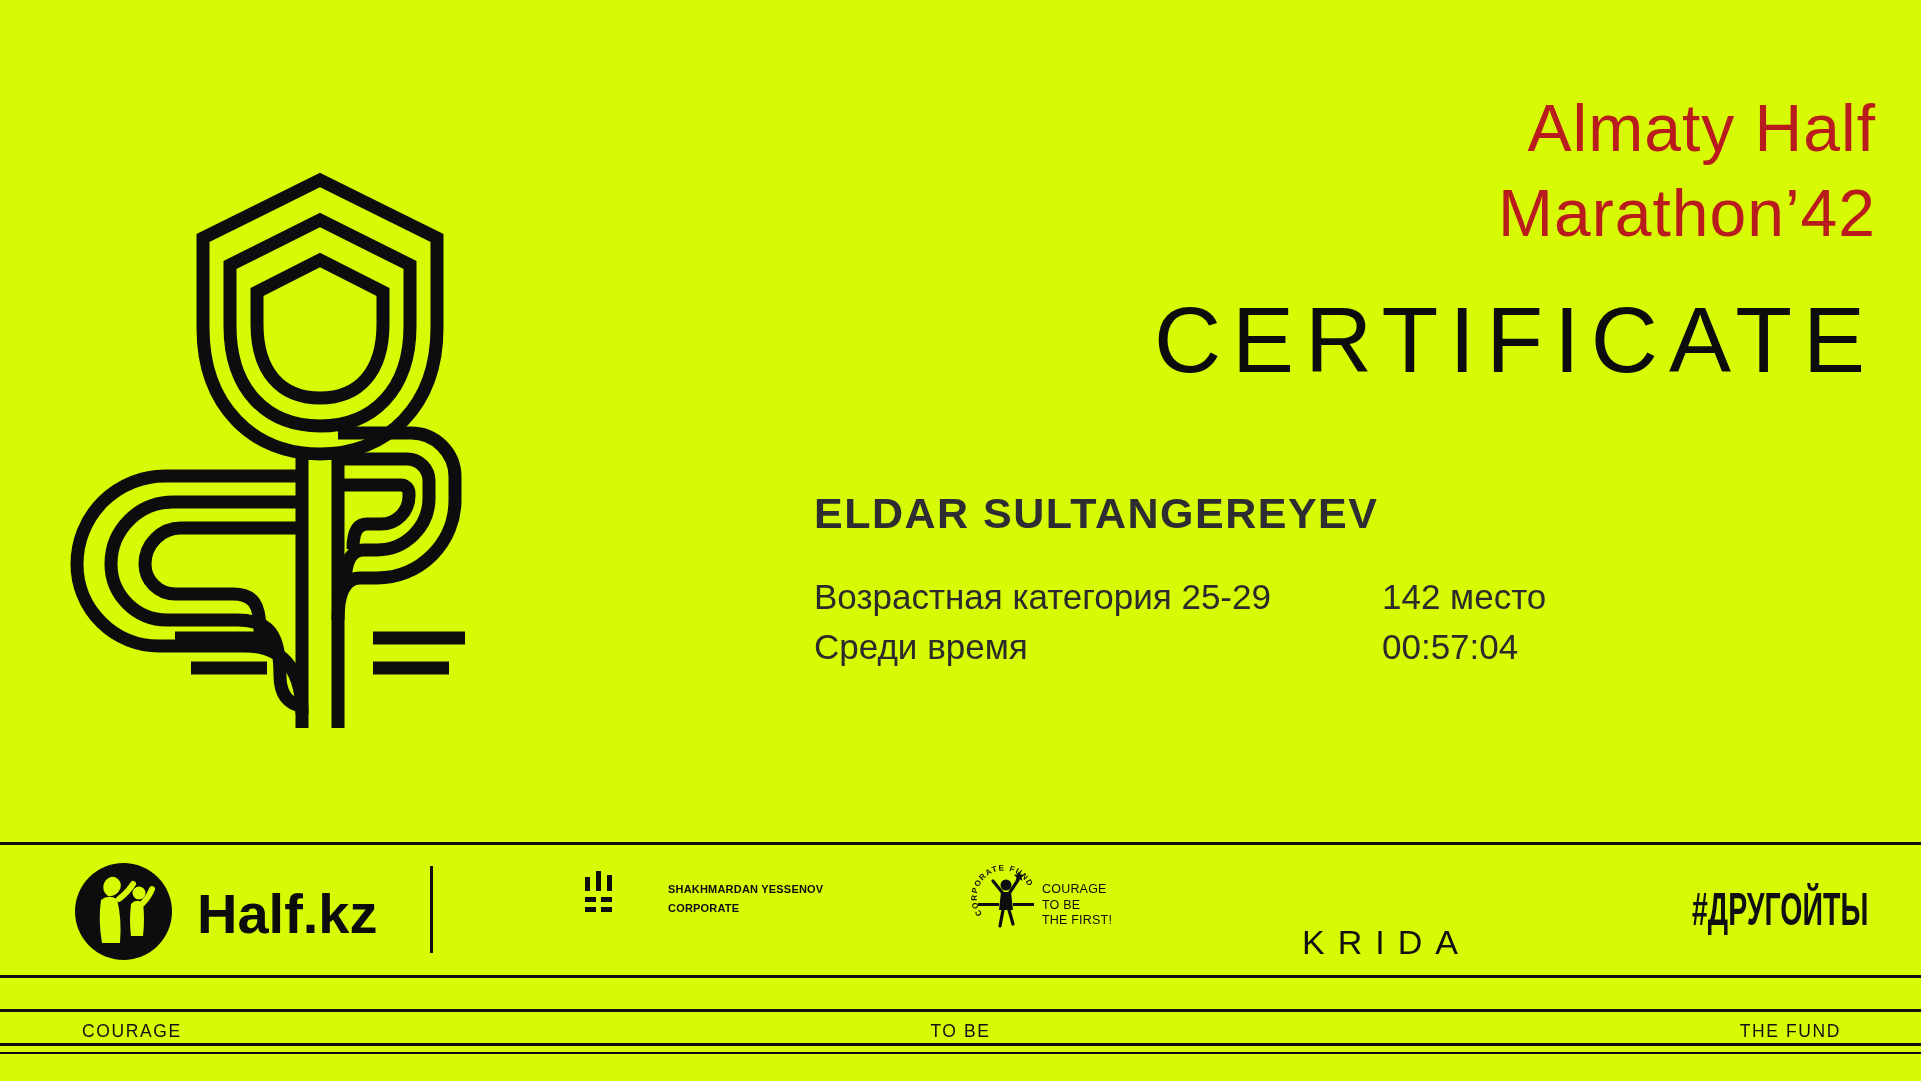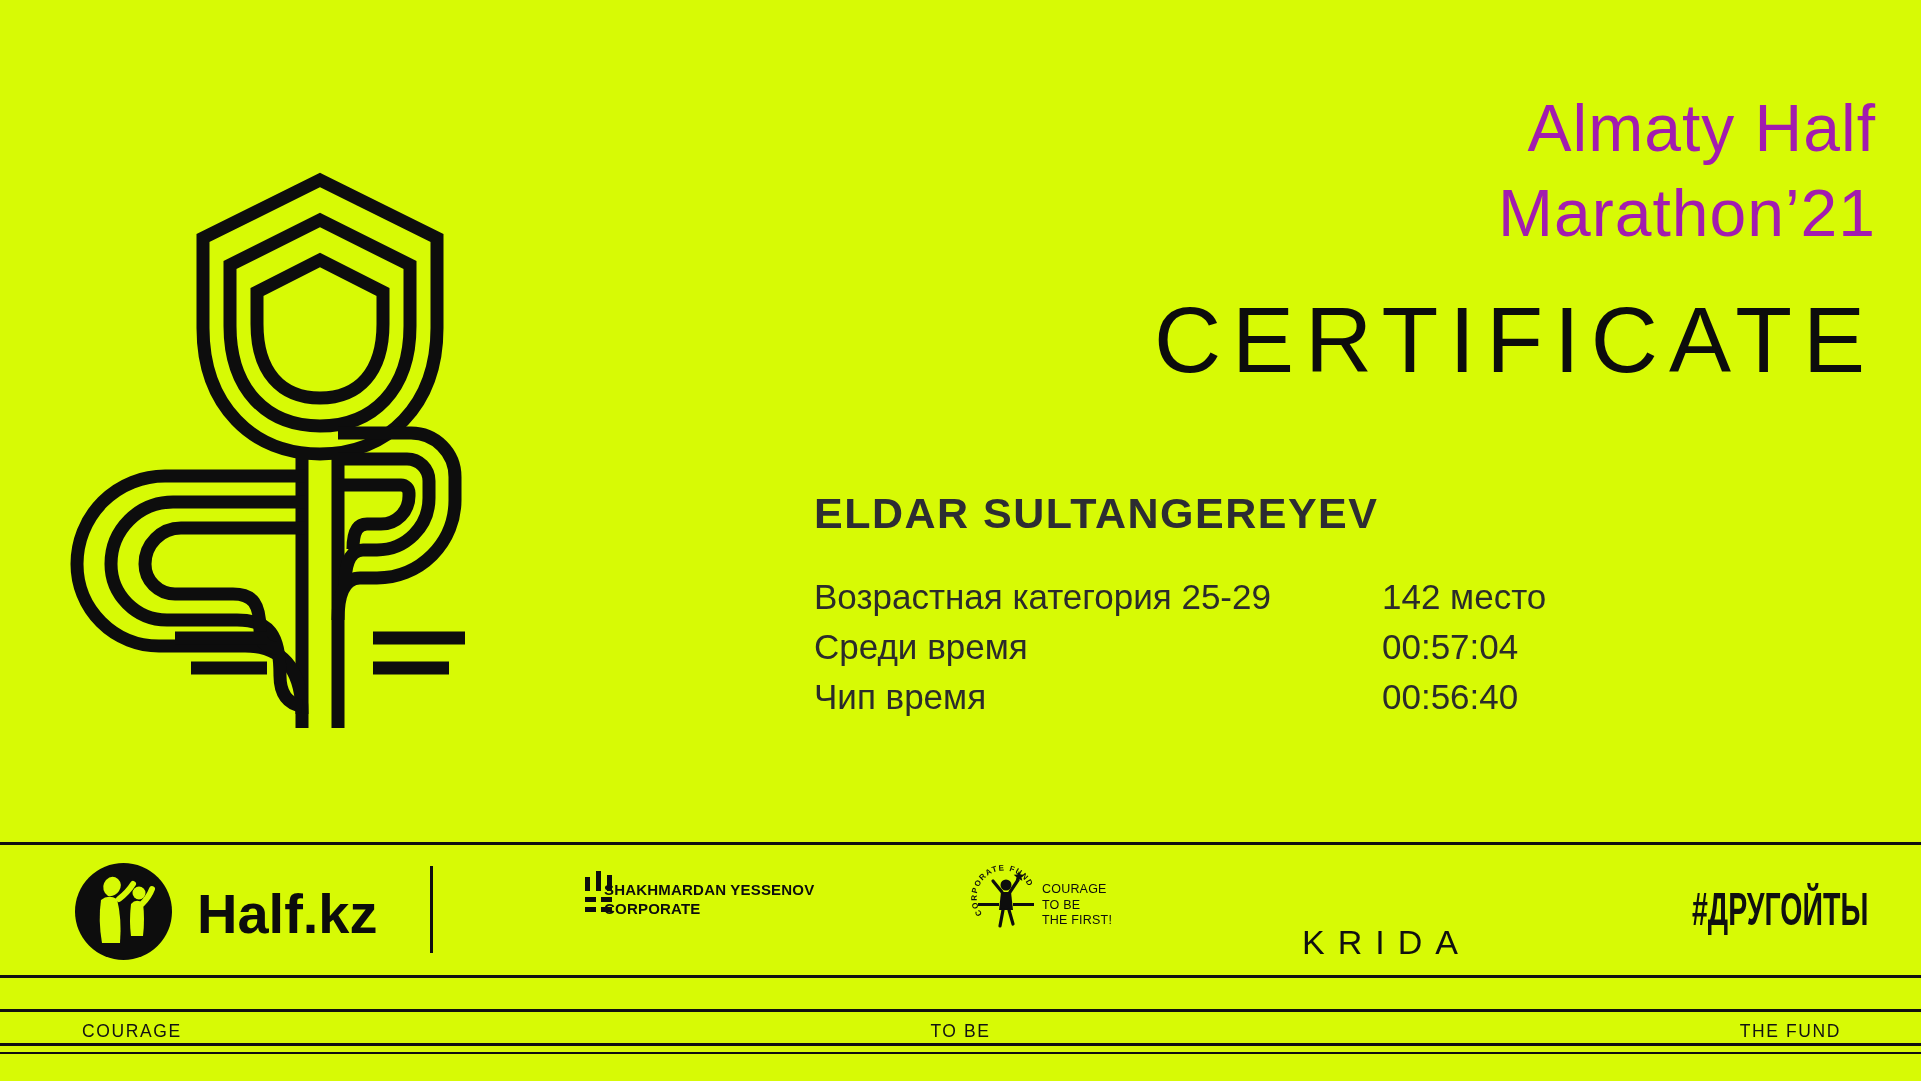--- a/index.html
+++ b/index.html
@@ -6,42 +6,42 @@
   #stage{
     position:relative;width:1921px;height:1081px;overflow:hidden;
     background:#D7FA05;
     font-family:"Liberation Sans",sans-serif;
     color:#111;
   }
   .abs{position:absolute;}
   
   .event-title{
     right:45px;top:86px;text-align:right;
-    font-size:66px;line-height:85px;font-weight:500;color:#a21caf;
+    font-size:66px;line-height:85px;font-weight:500;color:#b91c1c;
     letter-spacing:1px;white-space:nowrap;
   }
   .cert-title{
     right:45px;top:294px;text-align:right;
     font-size:93px;line-height:1;font-weight:400;color:#0c0c0c;
     letter-spacing:11px;white-space:nowrap;
   }
   
   .runner-name{
     left:814px;top:489px;
     font-size:43px;font-weight:700;letter-spacing:1.5px;color:#2d2d32;white-space:nowrap;
   }
   .results{left:814px;top:572px;width:780px;}
   .rrow{position:relative;height:50px;display:flex;align-items:center;
         font-size:35px;color:#2b2b2b;white-space:nowrap;}
   .rrow .val{position:absolute;left:568px;}
   
   .hline{left:0;width:1921px;background:#101010;}
   .kaspi-text{left:197px;top:881px;font-size:56px;font-weight:700;color:#0c0c0c;letter-spacing:0;}
   .vdiv{left:430px;top:866px;width:3px;height:87px;background:#101010;}
-  .yf-text{left:604px;top:880px;font-size:15px;font-weight:700;line-height:19px;letter-spacing:.2px;color:#0d0d0d;white-space:nowrap;}
+  .yf-text{left:668px;top:880px;font-size:11px;font-weight:700;line-height:19px;letter-spacing:.2px;color:#0d0d0d;white-space:nowrap;}
   .cf-text{left:1042px;top:882px;font-size:12.5px;font-weight:400;line-height:15.5px;letter-spacing:.2px;color:#0d0d0d;white-space:nowrap;}
   .krida-text{left:1302px;top:923px;font-size:34px;font-weight:400;letter-spacing:13px;color:#101010;white-space:nowrap;}
   .hashtag-text{left:1692px;top:882px;font-size:46px;font-weight:700;color:#101010;
       transform:scaleX(.62);transform-origin:left top;white-space:nowrap;}
   .slogan{left:0;top:1018px;width:1921px;height:26px;display:flex;align-items:center;
       font-size:17.5px;letter-spacing:1.6px;color:#131313;}
   .slogan .sl-left{position:absolute;left:82px;}
   .slogan .sl-center{width:100%;text-align:center;}
   .slogan .sl-right{position:absolute;right:80px;}
 </style>
@@ -69,39 +69,35 @@
       <path d="M283,305 L356,305 A44,44 0 0 1 400,349 L400,372 A78,78 0 0 1 322,450 L305,450 C292,450 283,462 283,492"></path>
       <path d="M283,331 L352,331 A22,22 0 0 1 374,353 L374,370 A52,52 0 0 1 322,422 L308,422 C297,422 290,432 290,458"></path>
       <path d="M283,357 L346,357 A8,8 0 0 1 354,365 L354,368 A28,28 0 0 1 326,396 L312,396 C303,396 298,403 298,421"></path>
       <path d="M318,510 L410,510"></path>
       <path d="M318,540 L394,540"></path>
     </g>
   </svg>
 
   <div class="abs event-title">
     <div>Almaty Half</div>
-    <div>Marathon’21</div>
+    <div>Marathon’42</div>
   </div>
 
   <div class="abs cert-title">CERTIFICATE</div>
 
   <div class="abs runner-name">ELDAR SULTANGEREYEV</div>
 
   <div class="abs results">
     <div class="rrow">
       <span>Возрастная категория 25-29</span>
       <span class="val">142 место</span>
     </div>
     <div class="rrow">
       <span>Среди время</span>
       <span class="val">00:57:04</span>
-    </div>
-    <div class="rrow">
-      <span>Чип время</span>
-      <span class="val">00:56:40</span>
     </div>
   </div>
 
   <div class="abs hline" style="top:842px;height:3px;"></div>
 
   <svg class="abs" style="left:75px;top:863px;" width="97" height="97" viewBox="0 0 97 97">
     <circle cx="48.5" cy="48.5" r="48.5" fill="#0d0d0d"></circle>
     <g fill="#D7FA05">
       <path d="M30,30 Q26,23 31,17 Q37,11 43,16 Q48,21 44,28 Q40,34 33,33 Z"></path>
       <path d="M26,37 Q23,57 27,80 L45,80 Q47,56 42,36 Q33,31 26,37 Z"></path>

